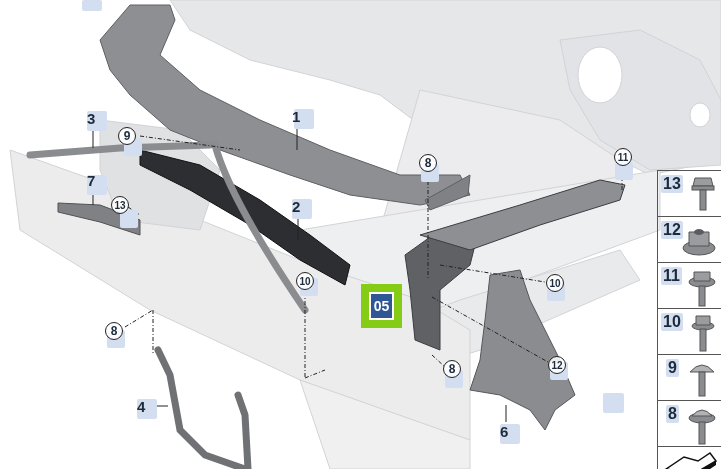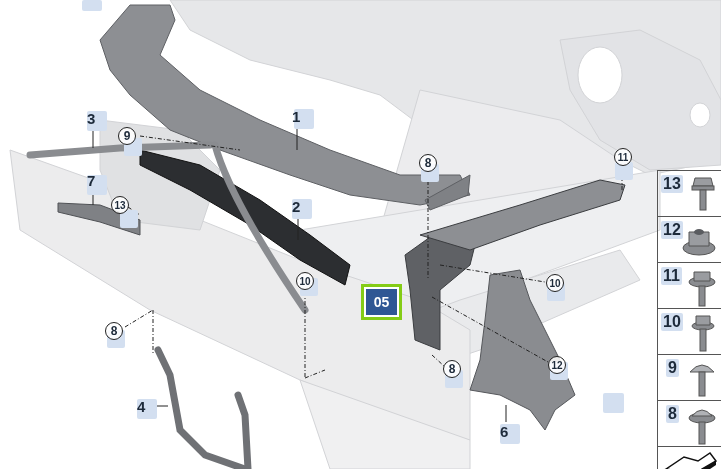--- a/index.html
+++ b/index.html
@@ -5,21 +5,21 @@
     html, body { margin:0; padding:0; }
     body { width:721px; height:469px; overflow:hidden; background:#ffffff; font-family:"Liberation Sans", sans-serif; position:relative; }
     .stage { position:absolute; left:0; top:0; width:721px; height:469px; }
     svg.art { position:absolute; left:0; top:0; }
     .callout { position:absolute; font-weight:bold; color:#1d2a3a; font-size:15px; line-height:1; }
     .callout .bg { position:absolute; background:#d3dff0; border-radius:2px; }
     .callout .num { position:relative; }
     .circ { position:absolute; width:18px; height:18px; border:1.5px solid #222; border-radius:50%; background:rgba(255,255,255,0.85); font-size:12px; font-weight:bold; color:#1d2a3a; display:flex; align-items:center; justify-content:center; box-sizing:border-box; }
     .circbg { position:absolute; background:#d3dff0; border-radius:2px; width:18px; height:18px; }
     .plain-bg { position:absolute; background:#d3dff0; border-radius:2px; }
-    .sel-box { position:absolute; left:361px; top:284px; width:41px; height:36px; border:3px solid #84cc16; box-sizing:border-box; background:#fff; }
+    .sel-box { position:absolute; left:361px; top:284px; width:41px; height:44px; border:8px solid #84cc16; box-sizing:border-box; background:#fff; }
     .sel-inner { position:absolute; left:2px; top:2px; right:2px; bottom:2px; background:#2f5794; color:#fff; font-size:14px; font-weight:bold; display:flex; align-items:center; justify-content:center; }
     .legend { position:absolute; left:657px; top:170px; width:64px; height:299px; border-left:1px solid #555; border-top:1px solid #555; box-sizing:border-box; }
     .legend-cell { position:absolute; left:0; width:64px; height:46px; border-bottom:1px solid #555; box-sizing:border-box; }
     .legend-cell .lnum { position:absolute; left:3px; top:4px; font-size:16px; font-weight:bold; color:#1d2a3a; padding:1px 2px; background:#d3dff0; border-radius:2px; line-height:1; }
     .legend-cell svg { position:absolute; right:6px; top:3px; }
   </style>
 </head>
 <body>
 
 <div class="stage">

